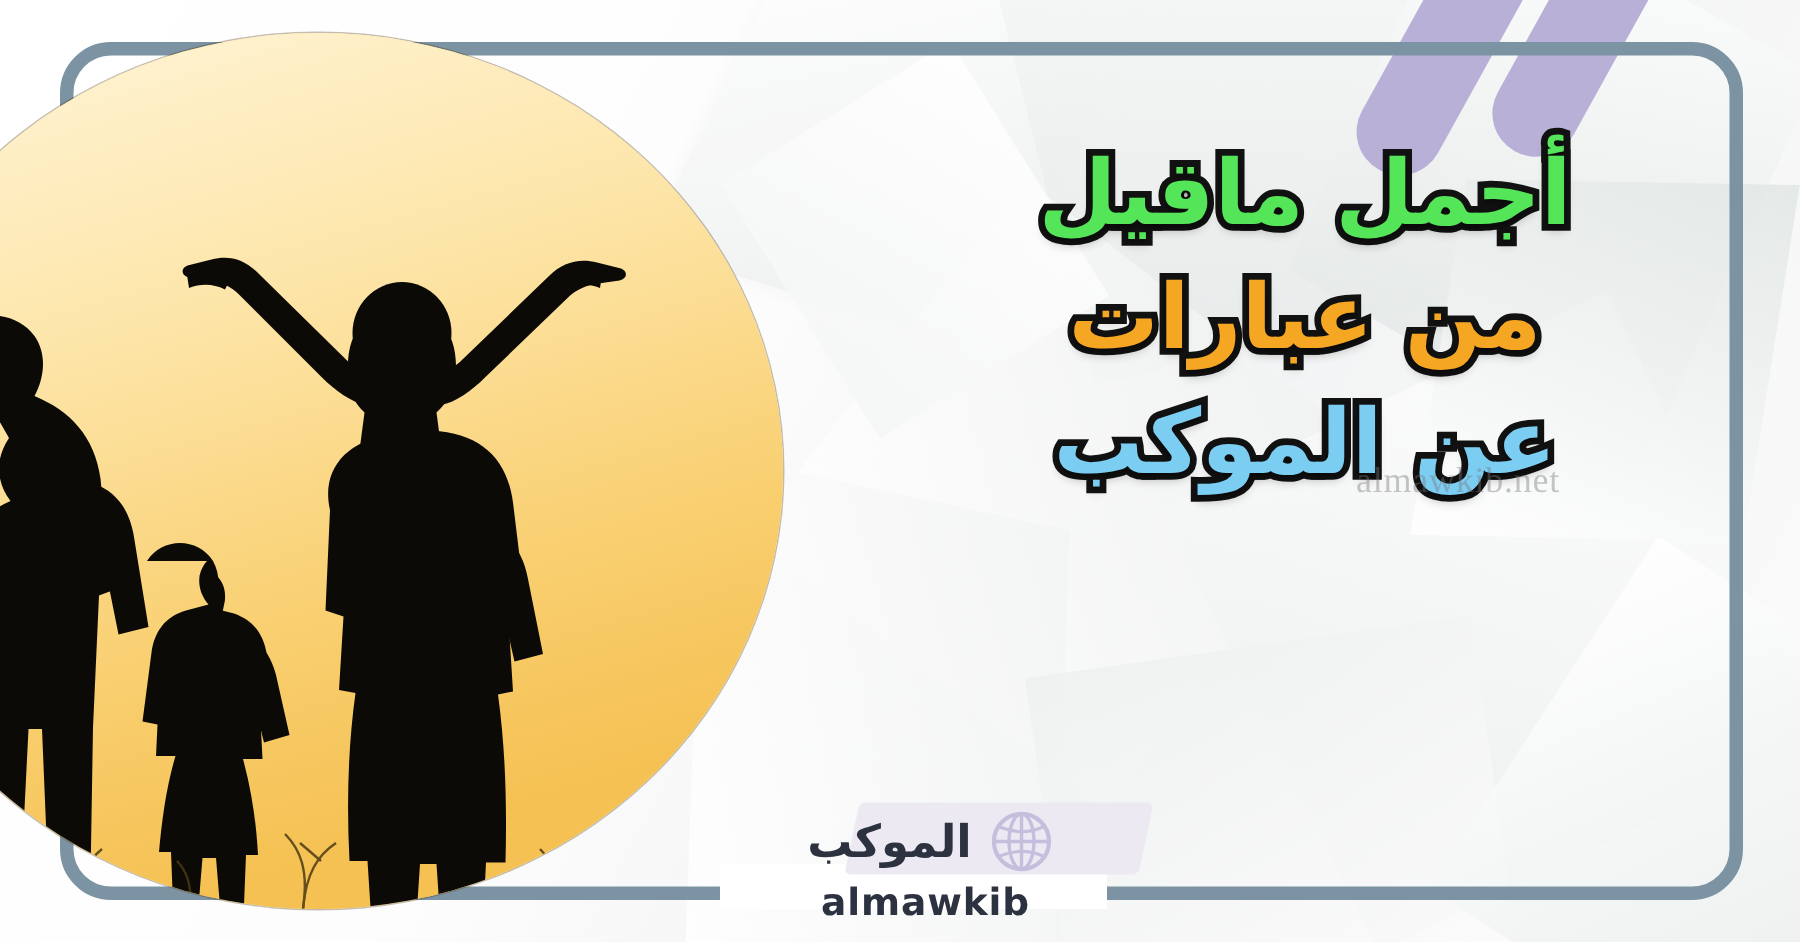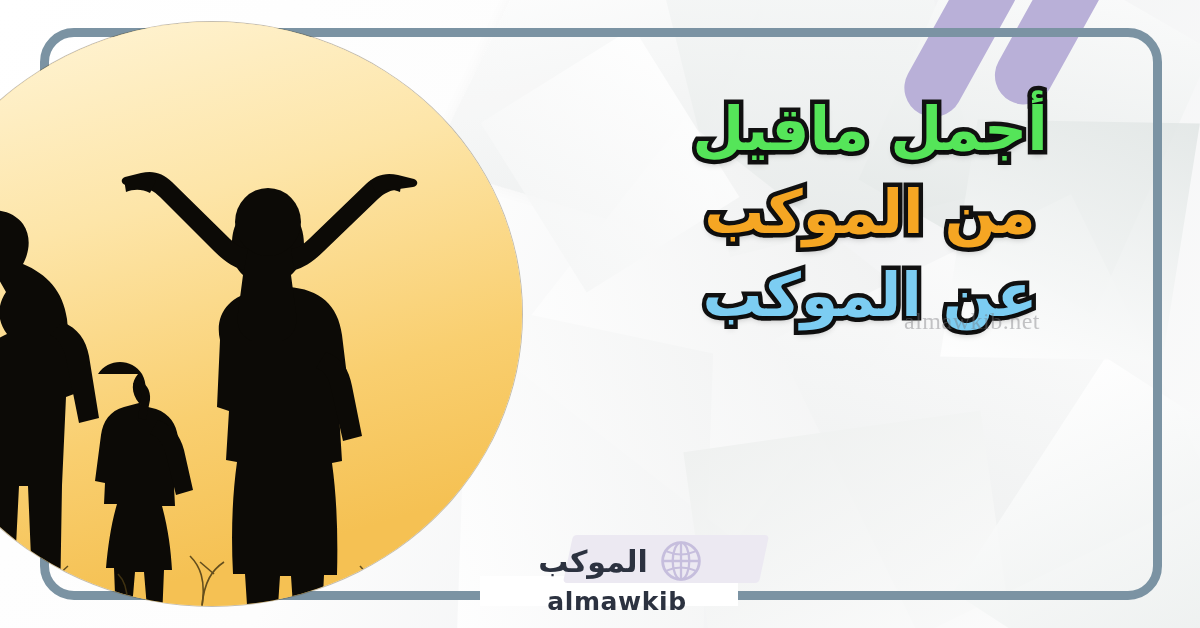--- a/index.html
+++ b/index.html
@@ -302,21 +302,21 @@
         <path d="M312 552 l-14 -12"></path>
         <path d="M470 584 c2 -20 -4 -32 -12 -40"></path>
         <path d="M470 584 c0 -18 6 -28 14 -36"></path>
         <path d="M225 584 c1 -16 -3 -26 -9 -32"></path>
       </g>
     </svg>
   </div>
 
   <div class="headline">
     <span class="line l-green">أجمل ماقيل</span>
-    <span class="line l-orange">من الموكب</span>
+    <span class="line l-orange">من عبارات</span>
     <span class="line l-blue">عن الموكب</span>
   </div>
 
   <div class="watermark">almawkib.net</div>
 
   <div class="logo">
     <div class="logo-row">
       <div class="logo-badge"></div>
       <svg class="globe" viewBox="0 0 48 48">
         <circle cx="24" cy="24" r="21" fill="none" stroke="#c6bedd" stroke-width="3.2"></circle>

